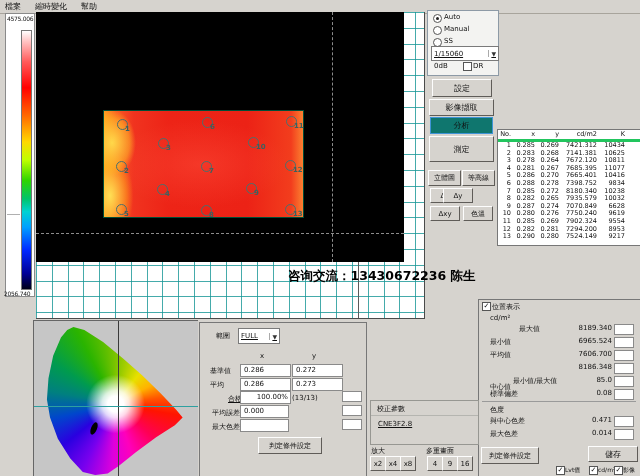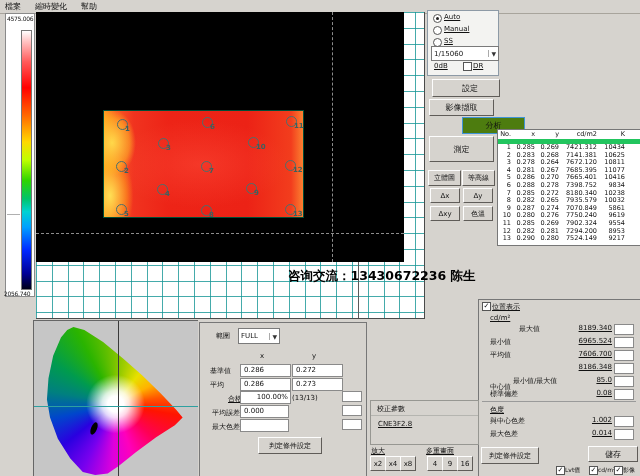--- a/index.html
+++ b/index.html
@@ -34,35 +34,35 @@
   .mk{position:absolute;width:9px;height:9px;border:1px solid #49706e;border-radius:50%;}
   .mk span{position:absolute;left:7px;top:5px;font-size:7px;color:#3c615f;font-weight:bold;}
   .dash-v{left:332px;top:12px;height:250px;width:0;border-left:1px dashed #8c8c8c;}
   .dash-h{left:36px;top:233px;width:368px;height:0;border-top:1px dashed #8c8c8c;}
   .sep-v{left:358px;top:262px;height:56px;width:0;border-left:1px solid #5a5a5a;}
   #watermark{left:288px;top:265px;font-weight:bold;font-size:12.5px;line-height:21px;color:#000;}
   
   #expbox{left:427px;top:10px;width:70px;height:64px;background:#f3f3f1;border:1px solid #8d9aa6;}
   .radio{position:absolute;width:7px;height:7px;border:1px solid #555;border-radius:50%;background:#fff;}
   .radio.on::after{content:"";position:absolute;left:1.5px;top:1.5px;width:3px;height:3px;border-radius:50%;background:#222;}
-  .tiny{font-size:7px;text-decoration:underline;}
-  .dd{background:#fff;border:1px solid #7a7a7a;font-size:7px;display:flex;align-items:center;justify-content:space-between;padding:0 2px;}
+  .tiny{font-size:7px;}
+  .dd{background:#fff;border:1px solid #7a7a7a;font-size:7px;display:flex;align-items:center;justify-content:space-between;padding:0 2px;text-decoration:underline;}
   .dd .arr{font-size:6px;color:#333;border-left:1px solid #aaa;padding-left:2px;}
   .chk{position:absolute;width:7px;height:7px;border:1px solid #555;background:#fff;font-size:7px;line-height:7px;text-align:center;color:#111;}
   
   .btn{position:absolute;background:#d6d3ce;border:1px solid;border-color:#fdfdfd #5f5c58 #5f5c58 #fdfdfd;
        font-size:8px;display:flex;align-items:center;justify-content:center;cursor:default;
        font-family:"DejaVu Sans","Liberation Sans",sans-serif;}
-  .btn.active{background:#4d7c0f;border:1px solid #3f94d6;margin-left:32px;}
+  .btn.active{background:#0f766e;border:1px solid #3f94d6;}
   
   #tablebox{left:497px;top:129px;width:142px;height:115px;background:#fff;border:1px solid #777;font-size:6.5px;}
   .trow{display:flex;height:7.6px;line-height:7.6px;}
   .trow div{text-align:right;}
   .c0{width:13px;} .c1{width:24px;} .c2{width:24px;} .c3{width:38px;} .c4{width:28px;}
-  .thead{border-bottom:5px solid #22c55e;height:9px;line-height:9px;}
+  .thead{border-bottom:3px solid #22c55e;height:9px;line-height:9px;}
   
   #statsbox{left:478px;top:299px;width:161px;height:176px;border-left:1px solid #777;border-top:1px solid #777;}
   .srow-lbl{position:absolute;left:12px;font-size:7px;}
   .jbox{position:absolute;left:136px;width:18px;height:9px;background:#fff;border:1px solid #8a8a8a;}
   
   #chromapanel{left:199px;top:322px;width:166px;height:154px;background:#d6d3ce;border:1px solid #777;}
   .field{position:absolute;background:#fff;border:1px solid #8a8a8a;font-size:7px;line-height:11px;padding-left:3px;}
   .plbl{position:absolute;font-size:7px;}
   
   #calibbox{left:370px;top:400px;width:107px;height:43px;border:1px solid #979792;}
@@ -114,21 +114,21 @@
   <div id="expbox" class="abs"></div>
   <div id="radios"></div>
   <div class="abs dd" style="left:431px;top:46px;width:62px;height:13px;">
     <span>1/15060</span>
     <span class="arr">▼</span>
   </div>
   <div class="abs tiny" style="left:434px;top:62px;">0dB</div>
   <div class="chk abs" style="left:463px;top:62px;"></div>
   <div class="abs tiny" style="left:473px;top:62px;">DR</div>
 
-  <div class="btn" style="left:432px;top:79px;width:58px;height:16px;padding-left:8px;">設定</div>
+  <div class="btn" style="left:432px;top:79px;width:58px;height:16px;">設定</div>
   <div class="btn" style="left:429px;top:99px;width:63px;height:15px;">影像擷取</div>
   <div class="btn active" style="left:430px;top:117px;width:61px;height:15px;">分析</div>
   <div class="btn" style="left:429px;top:136px;width:63px;height:24px;">測定</div>
   <div id="smallbtns"></div>
 
   <div id="tablebox" class="abs">
       <div class="trow thead">
         <div class="c0">No.</div>
         <div class="c1">x</div>
         <div class="c2">y</div>
@@ -189,21 +189,21 @@
         <div class="c1">0.282</div>
         <div class="c2">0.265</div>
         <div class="c3">7935.579</div>
         <div class="c4">10032</div>
       </div>
       <div class="trow">
         <div class="c0">9</div>
         <div class="c1">0.287</div>
         <div class="c2">0.274</div>
         <div class="c3">7070.849</div>
-        <div class="c4">5861</div>
+        <div class="c4">6628</div>
       </div>
       <div class="trow">
         <div class="c0">10</div>
         <div class="c1">0.280</div>
         <div class="c2">0.276</div>
         <div class="c3">7750.240</div>
         <div class="c4">9619</div>
       </div>
       <div class="trow">
         <div class="c0">11</div>
@@ -288,21 +288,21 @@
 
 <div class="radio abs on" style="left:433px;top:14px;"></div>
     <div class="abs tiny" style="left:444px;top:13px;">Auto</div>
     <div class="radio abs" style="left:433px;top:26px;"></div>
     <div class="abs tiny" style="left:444px;top:25px;">Manual</div>
     <div class="radio abs" style="left:433px;top:38px;"></div>
     <div class="abs tiny" style="left:444px;top:37px;">SS</div>
     <div class="btn" style="left:428px;top:170px;width:31px;height:14px;font-size:7px;">立體圖</div>
     <div class="btn" style="left:462px;top:170px;width:31px;height:14px;font-size:7px;">等高線</div>
     <div class="btn" style="left:430px;top:188px;width:28px;height:13px;font-size:7px;">Δx</div>
-    <div class="btn" style="left:463px;top:188px;width:28px;height:13px;font-size:7px;">Δy</div>
+    <div class="btn" style="left:443px;top:188px;width:28px;height:13px;font-size:7px;">Δy</div>
     <div class="btn" style="left:430px;top:206px;width:28px;height:13px;font-size:7px;">Δxy</div>
     <div class="btn" style="left:463px;top:206px;width:28px;height:13px;font-size:7px;">色溫</div>
     <div class="mk abs" style="left:117px;top:119px;">
       <span>1</span>
     </div>
     <div class="mk abs" style="left:116px;top:161px;">
       <span>2</span>
     </div>
     <div class="mk abs" style="left:158px;top:138px;">
       <span>3</span>
@@ -349,21 +349,21 @@
     <div class="srow-lbl abs" style="left:490px;top:363px;margin-top:19px;">中心值</div>
     <div class="abs tiny" style="left:560px;top:363px;width:52px;text-align:right;">8186.348</div>
     <div class="jbox abs" style="left:614px;top:363px;"></div>
     <div class="srow-lbl abs" style="left:490px;top:376px;margin-left:23px;">最小值/最大值</div>
     <div class="abs tiny" style="left:560px;top:376px;width:52px;text-align:right;">85.0</div>
     <div class="jbox abs" style="left:614px;top:376px;"></div>
     <div class="srow-lbl abs" style="left:490px;top:389px;">標準偏差</div>
     <div class="abs tiny" style="left:560px;top:389px;width:52px;text-align:right;">0.08</div>
     <div class="jbox abs" style="left:614px;top:389px;"></div>
     <div class="srow-lbl abs" style="left:490px;top:416px;">與中心色差</div>
-    <div class="abs tiny" style="left:560px;top:416px;width:52px;text-align:right;">1.002</div>
+    <div class="abs tiny" style="left:560px;top:416px;width:52px;text-align:right;">0.471</div>
     <div class="jbox abs" style="left:614px;top:416px;"></div>
     <div class="srow-lbl abs" style="left:490px;top:429px;">最大色差</div>
     <div class="abs tiny" style="left:560px;top:429px;width:52px;text-align:right;">0.014</div>
     <div class="jbox abs" style="left:614px;top:429px;"></div>
     <div class="chk abs" style="left:556px;top:466px;">✓</div>
     <div class="abs" style="left:565px;top:466px;font-size:6px;">Lvt值</div>
     <div class="chk abs" style="left:589px;top:466px;">✓</div>
     <div class="abs" style="left:598px;top:466px;font-size:6px;">cd/m²值</div>
     <div class="chk abs" style="left:614px;top:466px;">✓</div>
     <div class="abs" style="left:623px;top:466px;font-size:6px;">影像檔</div>

